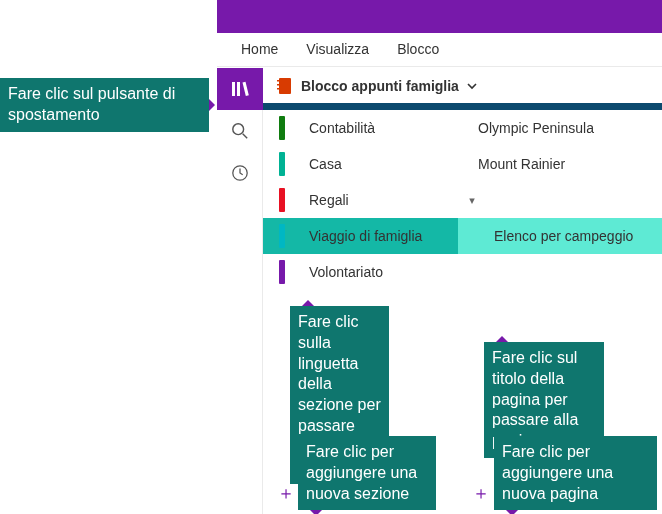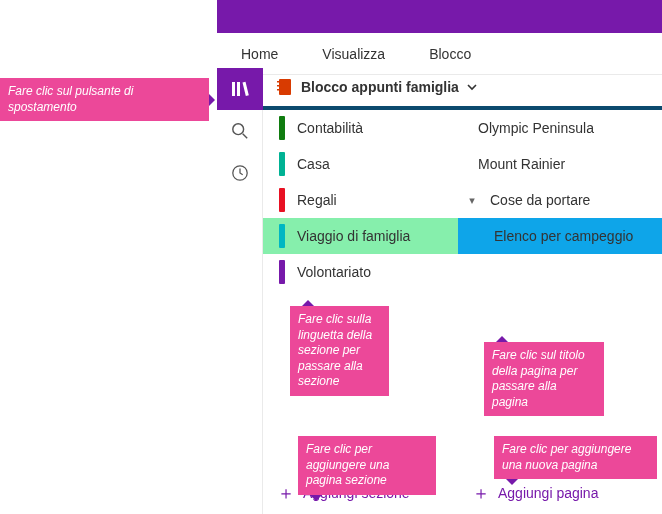--- a/index.html
+++ b/index.html
@@ -1,26 +1,25 @@
 <!DOCTYPE html>
 <html><head>
 <meta charset="utf-8">
 <style>
   * { box-sizing: border-box; margin: 0; padding: 0; font-family: "Segoe UI", Arial, sans-serif; }
   body { width: 662px; height: 514px; background: #fff; position: relative; overflow: hidden; }
 
   .callout {
     position: absolute;
-    background: #ec4899;
+    background: #0f766e;
     color: #fff;
-    font-size: 12px;
+    font-size: 16px;
     padding: 6px 8px;
     line-height: 1.3;
     z-index: 50;
-    font-style: italic;
   }
   .callout.tr-top::after {
     content: "";
     position: absolute;
     left: 12px;
     top: -6px;
     border-left: 6px solid transparent;
     border-right: 6px solid transparent;
     border-bottom: 6px solid #7719aa;
   }
@@ -41,60 +40,60 @@
     margin-top: -6px;
     border-top: 6px solid transparent;
     border-bottom: 6px solid transparent;
     border-left: 6px solid #7719aa;
   }
 
   
   .titlebar { position: absolute; left: 217px; top: 0; right: 0; height: 33px; background: #7719aa; }
 
   
-  .ribbon { position: absolute; left: 217px; top: 33px; right: 0; height: 42px; display: flex; align-items: center; gap: 16px; padding-left: 10px; border-bottom: 1px solid #eaeaea; }
+  .ribbon { position: absolute; left: 217px; top: 33px; right: 0; height: 34px; display: flex; align-items: flex-start; gap: 0; padding-left: 10px; border-bottom: 1px solid #eaeaea; }
   .ribbon-tab { font-size: 14px; color: #333; padding: 8px 14px; cursor: pointer; }
 
   
   .rail { position: absolute; left: 217px; top: 68px; width: 46px; bottom: 0; border-right: 1px solid #eaeaea; }
   .rail-btn { width: 46px; height: 42px; display: flex; align-items: center; justify-content: center; cursor: pointer; color: #555; }
   .rail-btn.active { background: #7719aa; color: #fff; }
 
   
-  .header { position: absolute; left: 263px; top: 68px; right: 0; height: 42px; display: flex; align-items: center; padding-left: 14px; gap: 8px; border-bottom: 4px solid #0c4a6e; }
+  .header { position: absolute; left: 263px; top: 68px; right: 0; height: 42px; display: flex; align-items: center; padding-left: 14px; gap: 8px; border-bottom: 7px solid #0c4a6e; }
   .nb-icon { color: #d83b01; display: inline-flex; }
   .nb-title { font-weight: 600; font-size: 14px; color: #333; }
   .chev { color: #333; }
 
   
   .sections { position: absolute; left: 263px; top: 110px; width: 195px; bottom: 42px; overflow: hidden; }
   .pages    { position: absolute; left: 458px; top: 110px; right: 0; bottom: 42px; overflow: hidden; }
 
-  .item { height: 36px; display: flex; align-items: center; gap: 12px; padding-left: 16px; font-size: 14px; color: #333; cursor: pointer; }
-  .item.selected { background: #86efac; }
-  .item.selected-strong { background: #0ea5e9; }
+  .item { height: 36px; display: flex; align-items: center; gap: 24px; padding-left: 16px; font-size: 14px; color: #333; cursor: pointer; }
+  .item.selected { background: #14b8a6; }
+  .item.selected-strong { background: #5eead4; }
   .section-tab { width: 6px; height: 24px; border-radius: 1px; flex: 0 0 6px; }
   .item.page { padding-left: 20px; }
   .item.page.indent { padding-left: 36px; }
   .expand-caret { width: 12px; color: #666; font-size: 11px; flex: 0 0 12px; text-align: center; margin-left: -12px; }
 
   
   .add-row { position: absolute; bottom: 0; height: 42px; display: flex; align-items: center; gap: 8px; padding-left: 14px; font-size: 14px; color: #7719aa; cursor: pointer; }
   .add-sections { left: 263px; width: 195px; }
   .add-pages { left: 458px; right: 0; }
   .plus { font-weight: 300; font-size: 18px; color: #7719aa; line-height: 1; }
 
 </style>
 </head>
 <body>
 
 <div class="callout tr-right" style="left:0; top:78px; width:209px;">Fare clic sul pulsante di spostamento</div>
 <div class="callout tr-top" style="left:290px; top:306px; width:99px;">Fare clic sulla linguetta della sezione per passare alla sezione</div>
 <div class="callout tr-top" style="left:484px; top:342px; width:120px;">Fare clic sul titolo della pagina per passare alla pagina</div>
-<div class="callout tr-bottom" style="left:298px; top:436px; width:138px;">Fare clic per aggiungere una pagina sezione</div>
+<div class="callout tr-bottom" style="left:298px; top:436px; width:138px;">Fare clic per aggiungere una nuova sezione</div>
 <div class="callout tr-bottom" style="left:494px; top:436px; width:163px;">Fare clic per aggiungere una nuova pagina</div>
 
 <div class="titlebar"></div>
 
 <div class="ribbon">
   <div class="ribbon-tab">Home</div>
   <div class="ribbon-tab">Visualizza</div>
   <div class="ribbon-tab">Blocco</div>
 </div>
 
@@ -160,21 +159,20 @@
 
 <div class="pages">
   <div class="item page">
       <span>Olympic Peninsula</span>
     </div>
   <div class="item page">
       <span>Mount Rainier</span>
     </div>
   <div class="item page">
     <span class="expand-caret">▾</span>
-    <span>Cose da portare</span>
   </div>
   <div class="item page indent selected-strong">
       <span>Elenco per campeggio</span>
     </div>
 </div>
 
 <div class="add-row add-sections">
   <span class="plus">＋</span>
   <span>Aggiungi sezione</span>
 </div>

